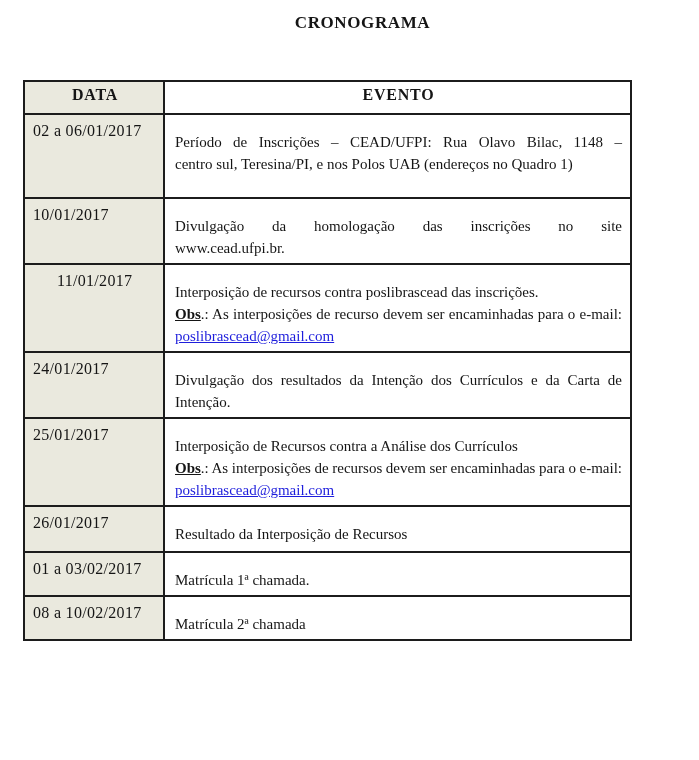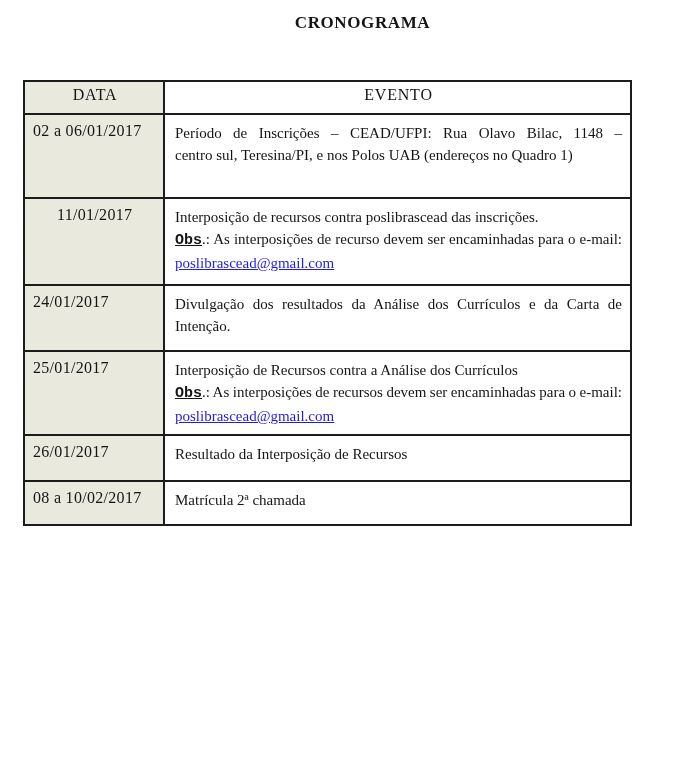--- a/index.html
+++ b/index.html
@@ -35,52 +35,51 @@
   }
   col.c-data{width:140px;}
   col.c-evento{width:467px;}
   th,td{
     border:2px solid var(--border);
     vertical-align:top;
     overflow:hidden;
   }
   th{
     font-size:16px;
-    font-weight:normal;
+    font-weight:bold;
     letter-spacing:0.8px;
     text-align:center;
     height:24px;
     padding:4px 0 3px 2px;
   }
   th.h-data{background:var(--beige);}
   th.h-evento{background:var(--page);}
   td.date{
     background:var(--beige);
     font-size:16px;
     letter-spacing:0.3px;
     line-height:22px;
     padding:5px 4px 4px 8px;
     white-space:pre-line;
   }
   td.event{
     font-size:15px;
     line-height:22px;
-    padding:7px 8px 4px 10px;
+    padding:16px 8px 4px 10px;
   }
   .line{display:block;}
   .line.stretch{
     text-align:justify;
     
     text-align-last:justify;
     word-spacing:-1px;
   }
   .obs{
     font-weight:bold;
     text-decoration:underline;
-    font-family:Liberation Mono, monospace;
   }
   .email-link{
     color:var(--link);
     text-decoration:underline;
     cursor:pointer;
   }
 </style>
 </head>
 <body>
 
@@ -100,49 +99,62 @@
     </thead>
     <tbody>
         <tr>
           <td class="date" style="height: 73px; margin-left: 48px;">02 a 06/01/2017</td>
           <td class="event">
             <span class="line stretch">Período de Inscrições – CEAD/UFPI: Rua Olavo Bilac, 1148 –</span>
             <span class="line">centro sul, Teresina/PI, e nos Polos UAB (endereços no Quadro 1)</span>
           </td>
         </tr>
         <tr>
+          <td class="date" style="height: 55px;">10/01/2017</td>
+          <td class="event">
+            <span class="line stretch">Divulgação da homologação das inscrições no site</span>
+            <span class="line">www.cead.ufpi.br.</span>
+          </td>
+        </tr>
+        <tr>
           <td class="date" style="height: 76px; padding-left: 32px;">11/01/2017</td>
           <td class="event">
             <span class="line">Interposição de recursos contra poslibrascead das inscrições.</span>
             <span class="line stretch"><span class="obs">Obs</span>.: As interposições de recurso devem ser encaminhadas para o e-mail:</span>
             <span class="line"><span class="email-link">poslibrascead@gmail.com</span></span>
           </td>
         </tr>
         <tr>
           <td class="date" style="height: 55px;">24/01/2017</td>
           <td class="event">
-            <span class="line stretch">Divulgação dos resultados da Análise dos Currículos e da Carta de</span>
+            <span class="line stretch">Divulgação dos resultados da Intenção dos Currículos e da Carta de</span>
             <span class="line">Intenção.</span>
           </td>
         </tr>
         <tr>
           <td class="date" style="height: 73px; margin-left: 24px;">25/01/2017</td>
           <td class="event">
             <span class="line">Interposição de Recursos contra a Análise dos Currículos</span>
             <span class="line stretch"><span class="obs">Obs</span>.: As interposições de recursos devem ser encaminhadas para o e-mail:</span>
             <span class="line"><span class="email-link">poslibrascead@gmail.com</span></span>
           </td>
         </tr>
         <tr>
           <td class="date" style="height: 35px;">26/01/2017</td>
           <td class="event">
             <span class="line">Resultado da Interposição de Recursos</span>
           </td>
         </tr>
         <tr>
+          <td class="date" style="height: 33px;">01 a 03/02/2017</td>
+          <td class="event">
+            <span class="line">Matrícula 1ª chamada.</span>
+          </td>
+        </tr>
+        <tr>
           <td class="date" style="height: 33px;">08 a 10/02/2017</td>
           <td class="event">
             <span class="line">Matrícula 2ª chamada</span>
           </td>
         </tr>
       </tbody>
   </table>
 </div>
 
 </body></html>

